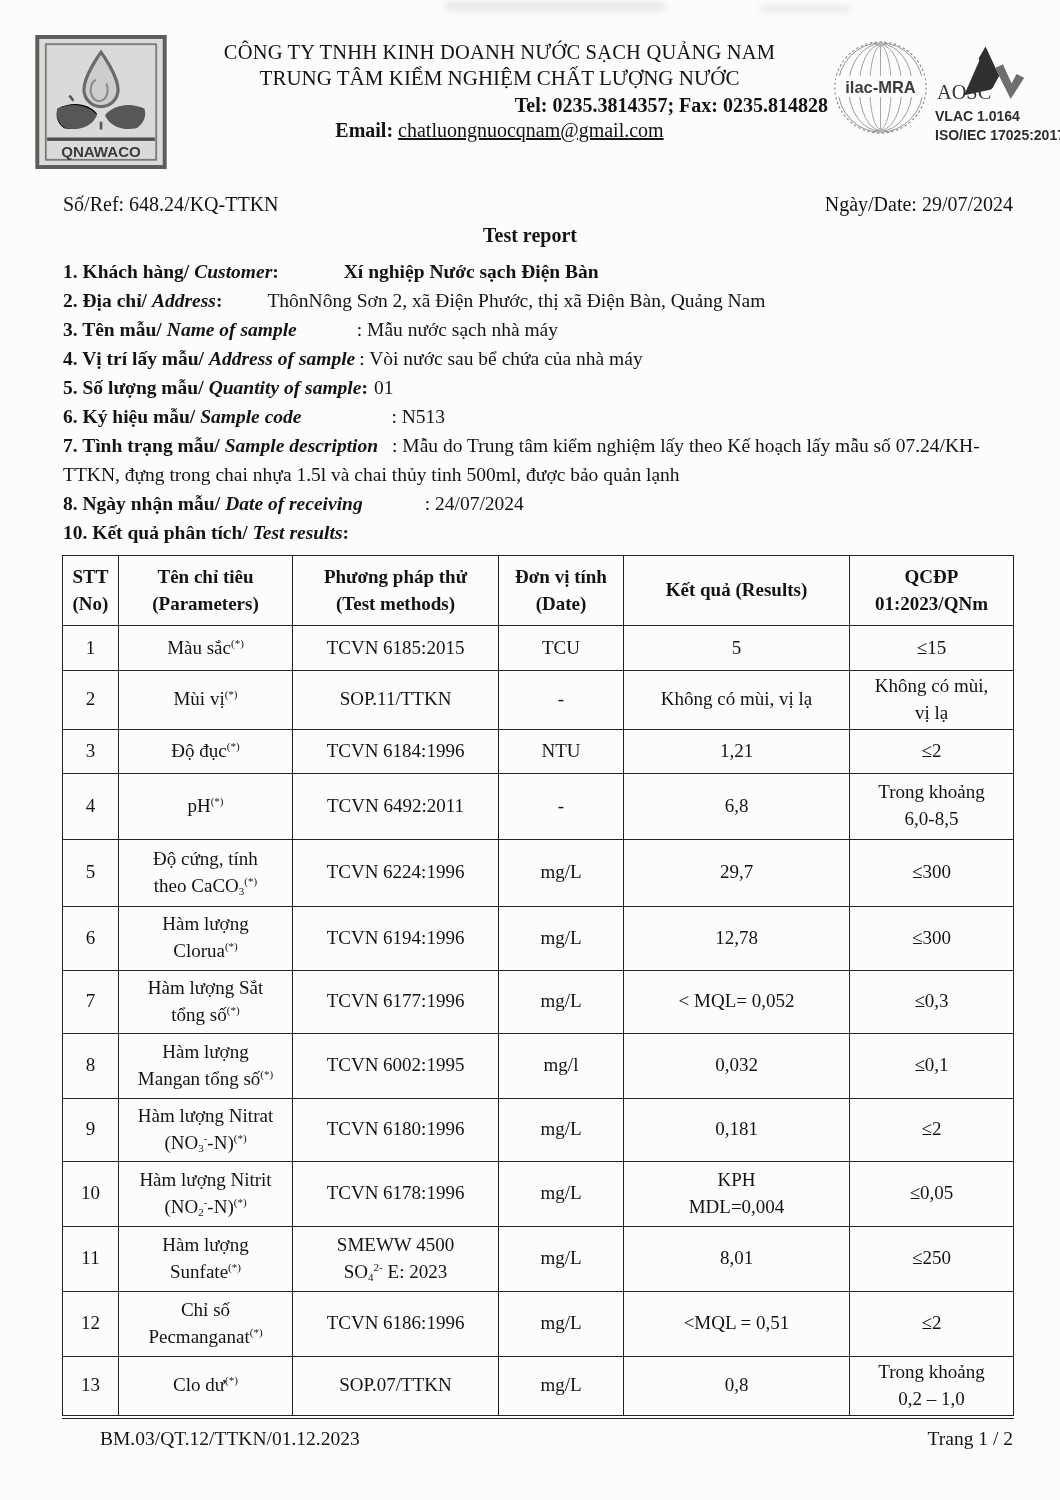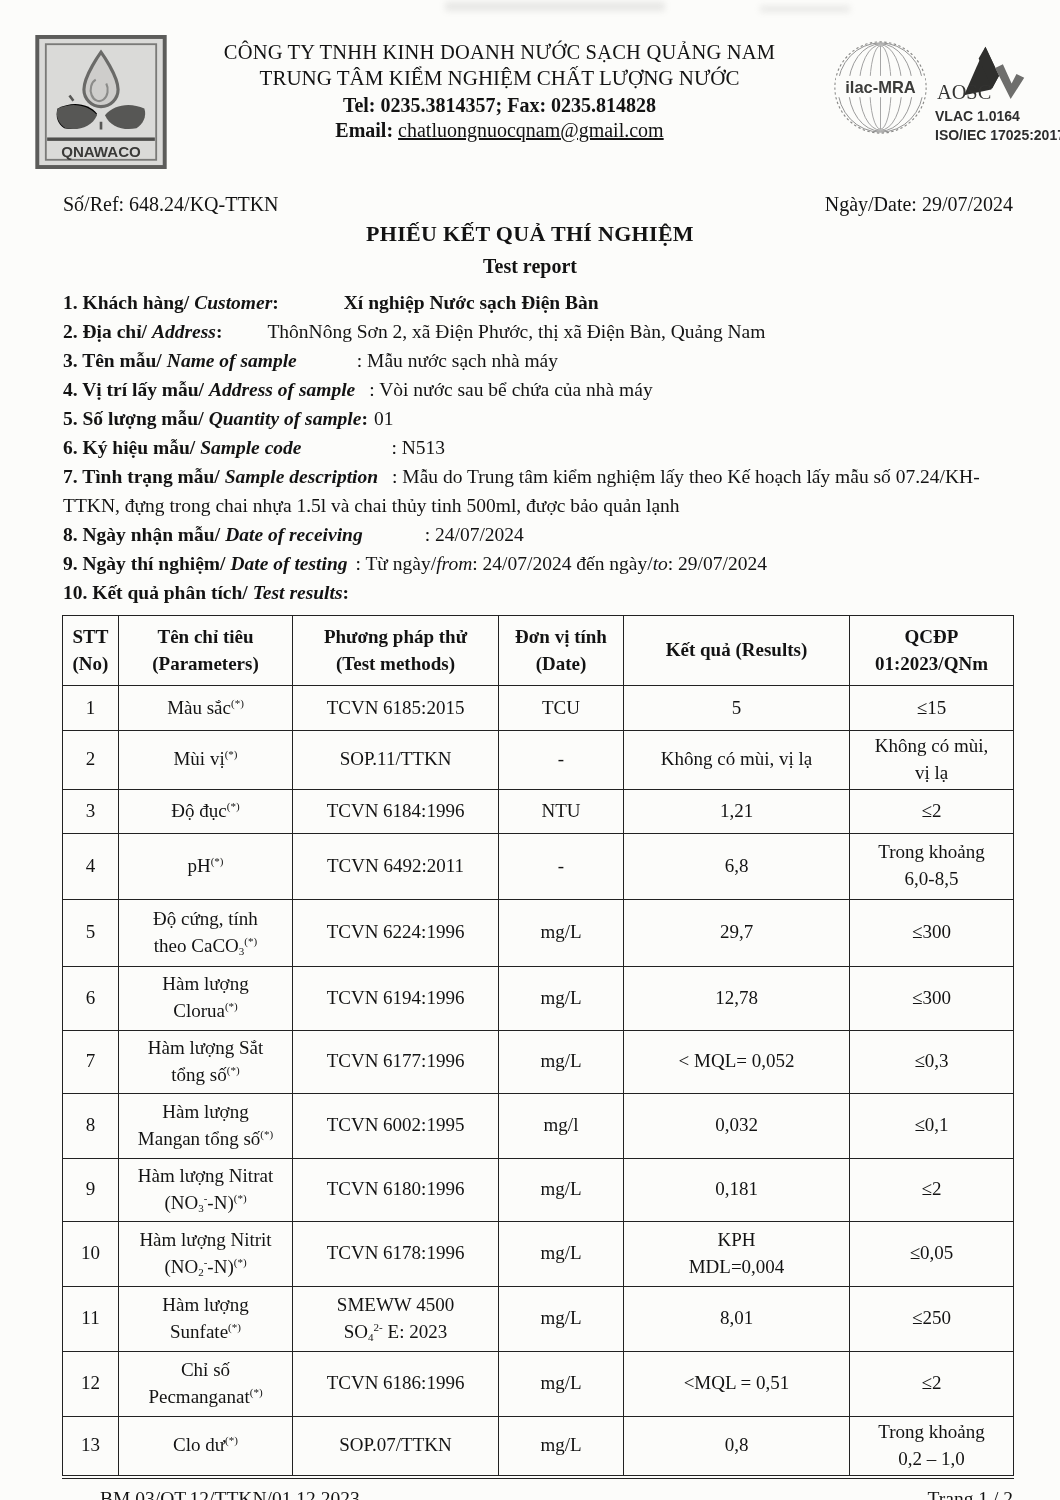--- a/index.html
+++ b/index.html
@@ -10,42 +10,42 @@
   .a1 { top:2px; left:445px; width:220px; height:9px; }
   .a2 { top:6px; left:760px; width:90px; height:6px; }
 
   
   .hdr { display:flex; align-items:flex-start; margin:35px 28px 0 35px; }
   .logo-left { width:132px; flex:none; }
   .hdr-center { flex:1; text-align:center; padding:6px 4px 0 4px; }
   .co1 { font-size:20.5px; letter-spacing:.2px; white-space:nowrap; }
   .co2 { font-size:21px; font-weight:normal; margin-top:2px; white-space:nowrap; }
   .co3 { font-size:20px; font-weight:bold; margin-top:3px; }
-  .co4 { font-size:20px; font-weight:bold; margin-top:3px; }
+  .co4 { font-size:20px; font-weight:bold; margin-top:3px;text-align:right; }
   .co5 { font-size:20px; margin-top:2px;font-family:Liberation Serif, serif; }
   .co5 .email { text-decoration:underline; }
   .hdr-right { flex:none; width:200px; display:flex; gap:6px; margin-top:4px; }
   .aosc-wrap { width:97px; text-align:left; font-family:"Liberation Sans","DejaVu Sans",sans-serif; }
   .aosc-sub { font-size:14px; font-weight:bold; color:#2e2e2e; line-height:1.35; white-space:nowrap; }
 
   
   .refrow { display:flex; justify-content:space-between; margin:20px 47px 0 63px; font-size:20px; }
   .title { text-align:center; font-size:22px; font-weight:bold; margin-top:5px; letter-spacing:.3px; }
   .subtitle { text-align:center; font-size:20px; font-weight:bold; margin-top:8px; }
 
   
   .info { margin:10px 45px 0 63px; font-size:19.5px; }
   .info-line { line-height:29px; }
   .info-line .lbl { font-weight:bold; }
   .info-line .en { font-weight:bold; font-style:italic; margin-left:5px; }
   .info-line .val { display:inline; }
   .il-0 .val { margin-left:65px; }
   .il-1 .val { margin-left:45px; }
   .il-2 .val { margin-left:60px; }
-  .il-3 .val { margin-left:14px; }
+  .il-3 .val { margin-left:4px; }
   .il-4 .val { margin-left:6px; }
   .il-5 .val { margin-left:90px; }
   .il-6 .val { margin-left:14px; }
   .il-7 .val { margin-left:62px; }
   .il-8 .val { margin-left:8px; }
 
   
   table.results { border-collapse:collapse; margin:8px 0 0 62px; width:951px; font-size:19px; text-align:center; table-layout:fixed; }
   .results th, .results td { border:1.6px solid #222; padding:2px 4px; vertical-align:middle; line-height:1.42; }
   .results thead tr { height:70px; }
@@ -118,33 +118,31 @@
         <div class="aosc-sub">ISO/IEC 17025:2017</div>
       </div>
     </div>
   </div>
 
   <div class="refrow">
     <span>Số/Ref: 648.24/KQ-TTKN</span>
     <span>Ngày/Date: 29/07/2024</span>
   </div>
 
-  <div class="title">PHIẾU KẾT QUẢ THÍ NGHIỆM</div>
   <div class="subtitle">Test report</div>
 
   <div class="info">
     <div class="info-line il-0"><span class="lbl">1. Khách hàng/</span><i class="en">Customer</i><span class="lbl">:</span><span class="val"><b>Xí nghiệp Nước sạch Điện Bàn</b></span></div>
     <div class="info-line il-1"><span class="lbl">2. Địa chỉ/</span><i class="en">Address</i><span class="lbl">:</span><span class="val"><span>ThônNông Sơn 2, xã Điện Phước, thị xã Điện Bàn, Quảng Nam</span></span></div>
     <div class="info-line il-2"><span class="lbl">3. Tên mẫu/</span><i class="en">Name of sample</i><span class="lbl"></span><span class="val"><span>: Mẫu nước sạch nhà máy</span></span></div>
     <div class="info-line il-3"><span class="lbl">4. Vị trí lấy mẫu/</span><i class="en">Address of sample</i><span class="lbl"></span><span class="val"><span>: Vòi nước sau bể chứa của nhà máy</span></span></div>
     <div class="info-line il-4"><span class="lbl">5. Số lượng mẫu/</span><i class="en">Quantity of sample</i><span class="lbl">:</span><span class="val"><span>01</span></span></div>
     <div class="info-line il-5"><span class="lbl">6. Ký hiệu mẫu/</span><i class="en">Sample code</i><span class="lbl"></span><span class="val"><span>: N513</span></span></div>
     <div class="info-line il-6"><span class="lbl">7. Tình trạng mẫu/</span><i class="en">Sample description</i><span class="lbl"></span><span class="val"><span>: Mẫu do Trung tâm kiểm nghiệm lấy theo Kế hoạch lấy mẫu số 07.24/KH-TTKN, đựng trong chai nhựa 1.5l và chai thủy tinh 500ml, được bảo quản lạnh</span></span></div>
     <div class="info-line il-7"><span class="lbl">8. Ngày nhận mẫu/</span><i class="en">Date of receiving</i><span class="lbl"></span><span class="val"><span>: 24/07/2024</span></span></div>
-    <div class="info-line il-8"><span class="lbl">9. Ngày thí nghiệm/</span><i class="en">Date of testing</i><span class="lbl"></span><span class="val"><span>: Từ ngày/</span><i>from</i><span>: 24/07/2024  đến ngày/</span><i>to</i><span>: 29/07/2024</span></span></div>
     <div class="info-line il-9"><span class="lbl">10. Kết quả phân tích/</span><i class="en">Test results</i><span class="lbl">:</span></div>
   </div>
 
   <table class="results">
     <colgroup>
       <col style="width:56px">
         <col style="width:174px">
         <col style="width:206px">
       <col style="width:125px">
         <col style="width:226px">

